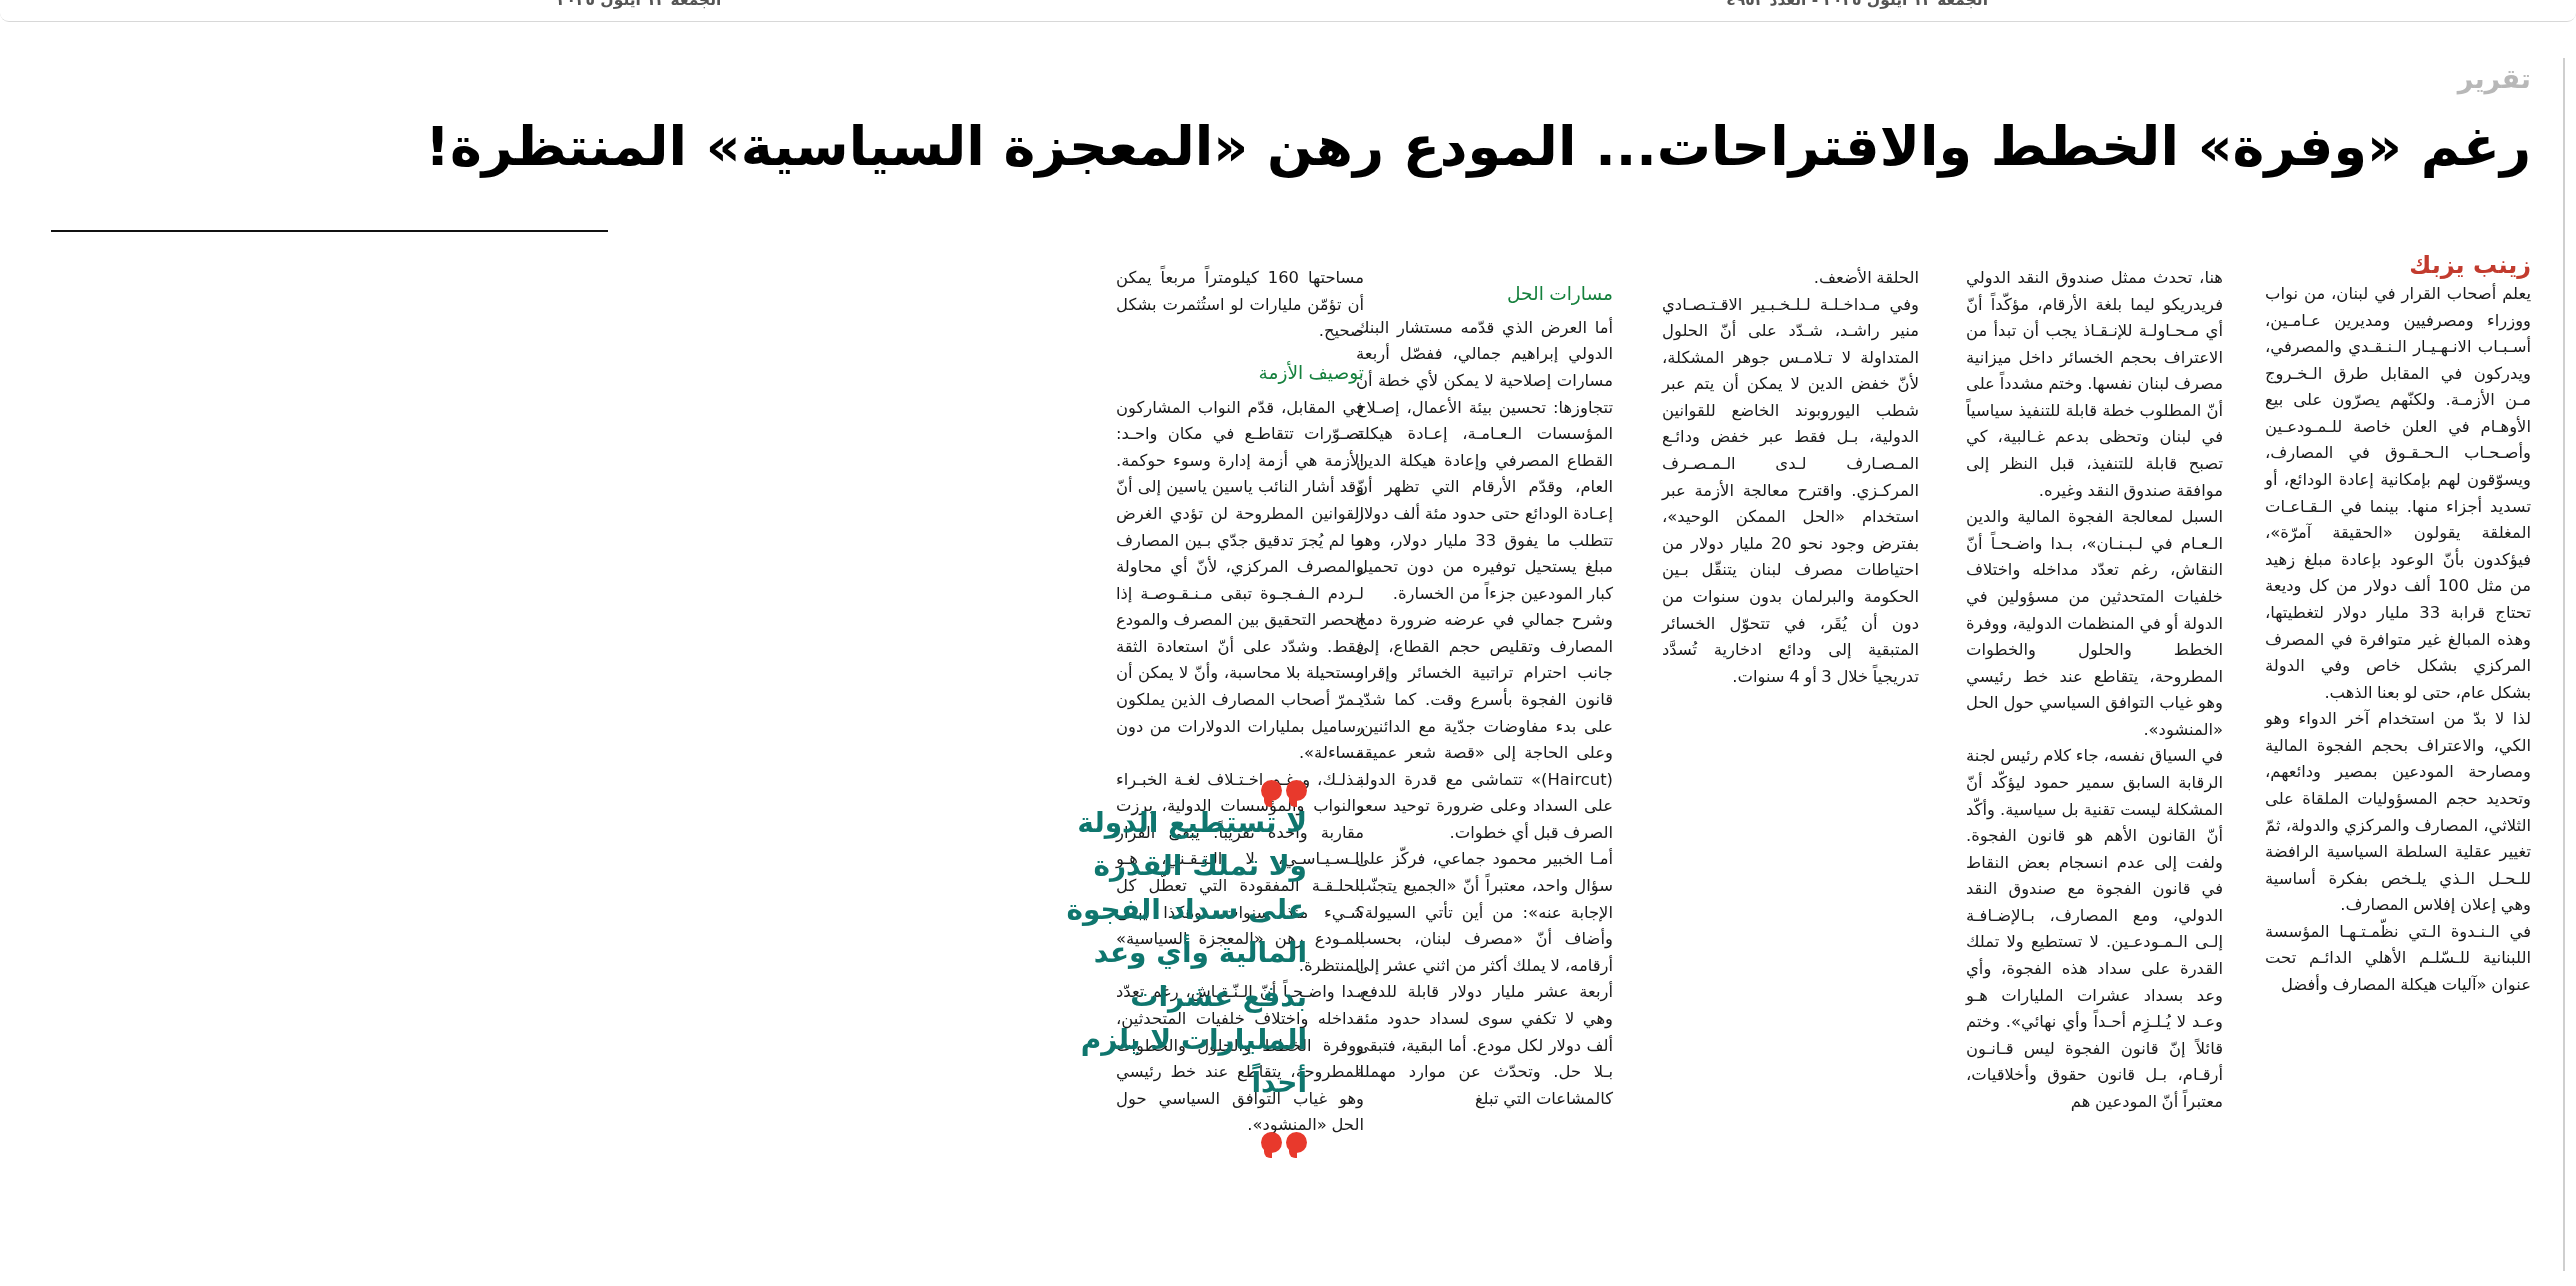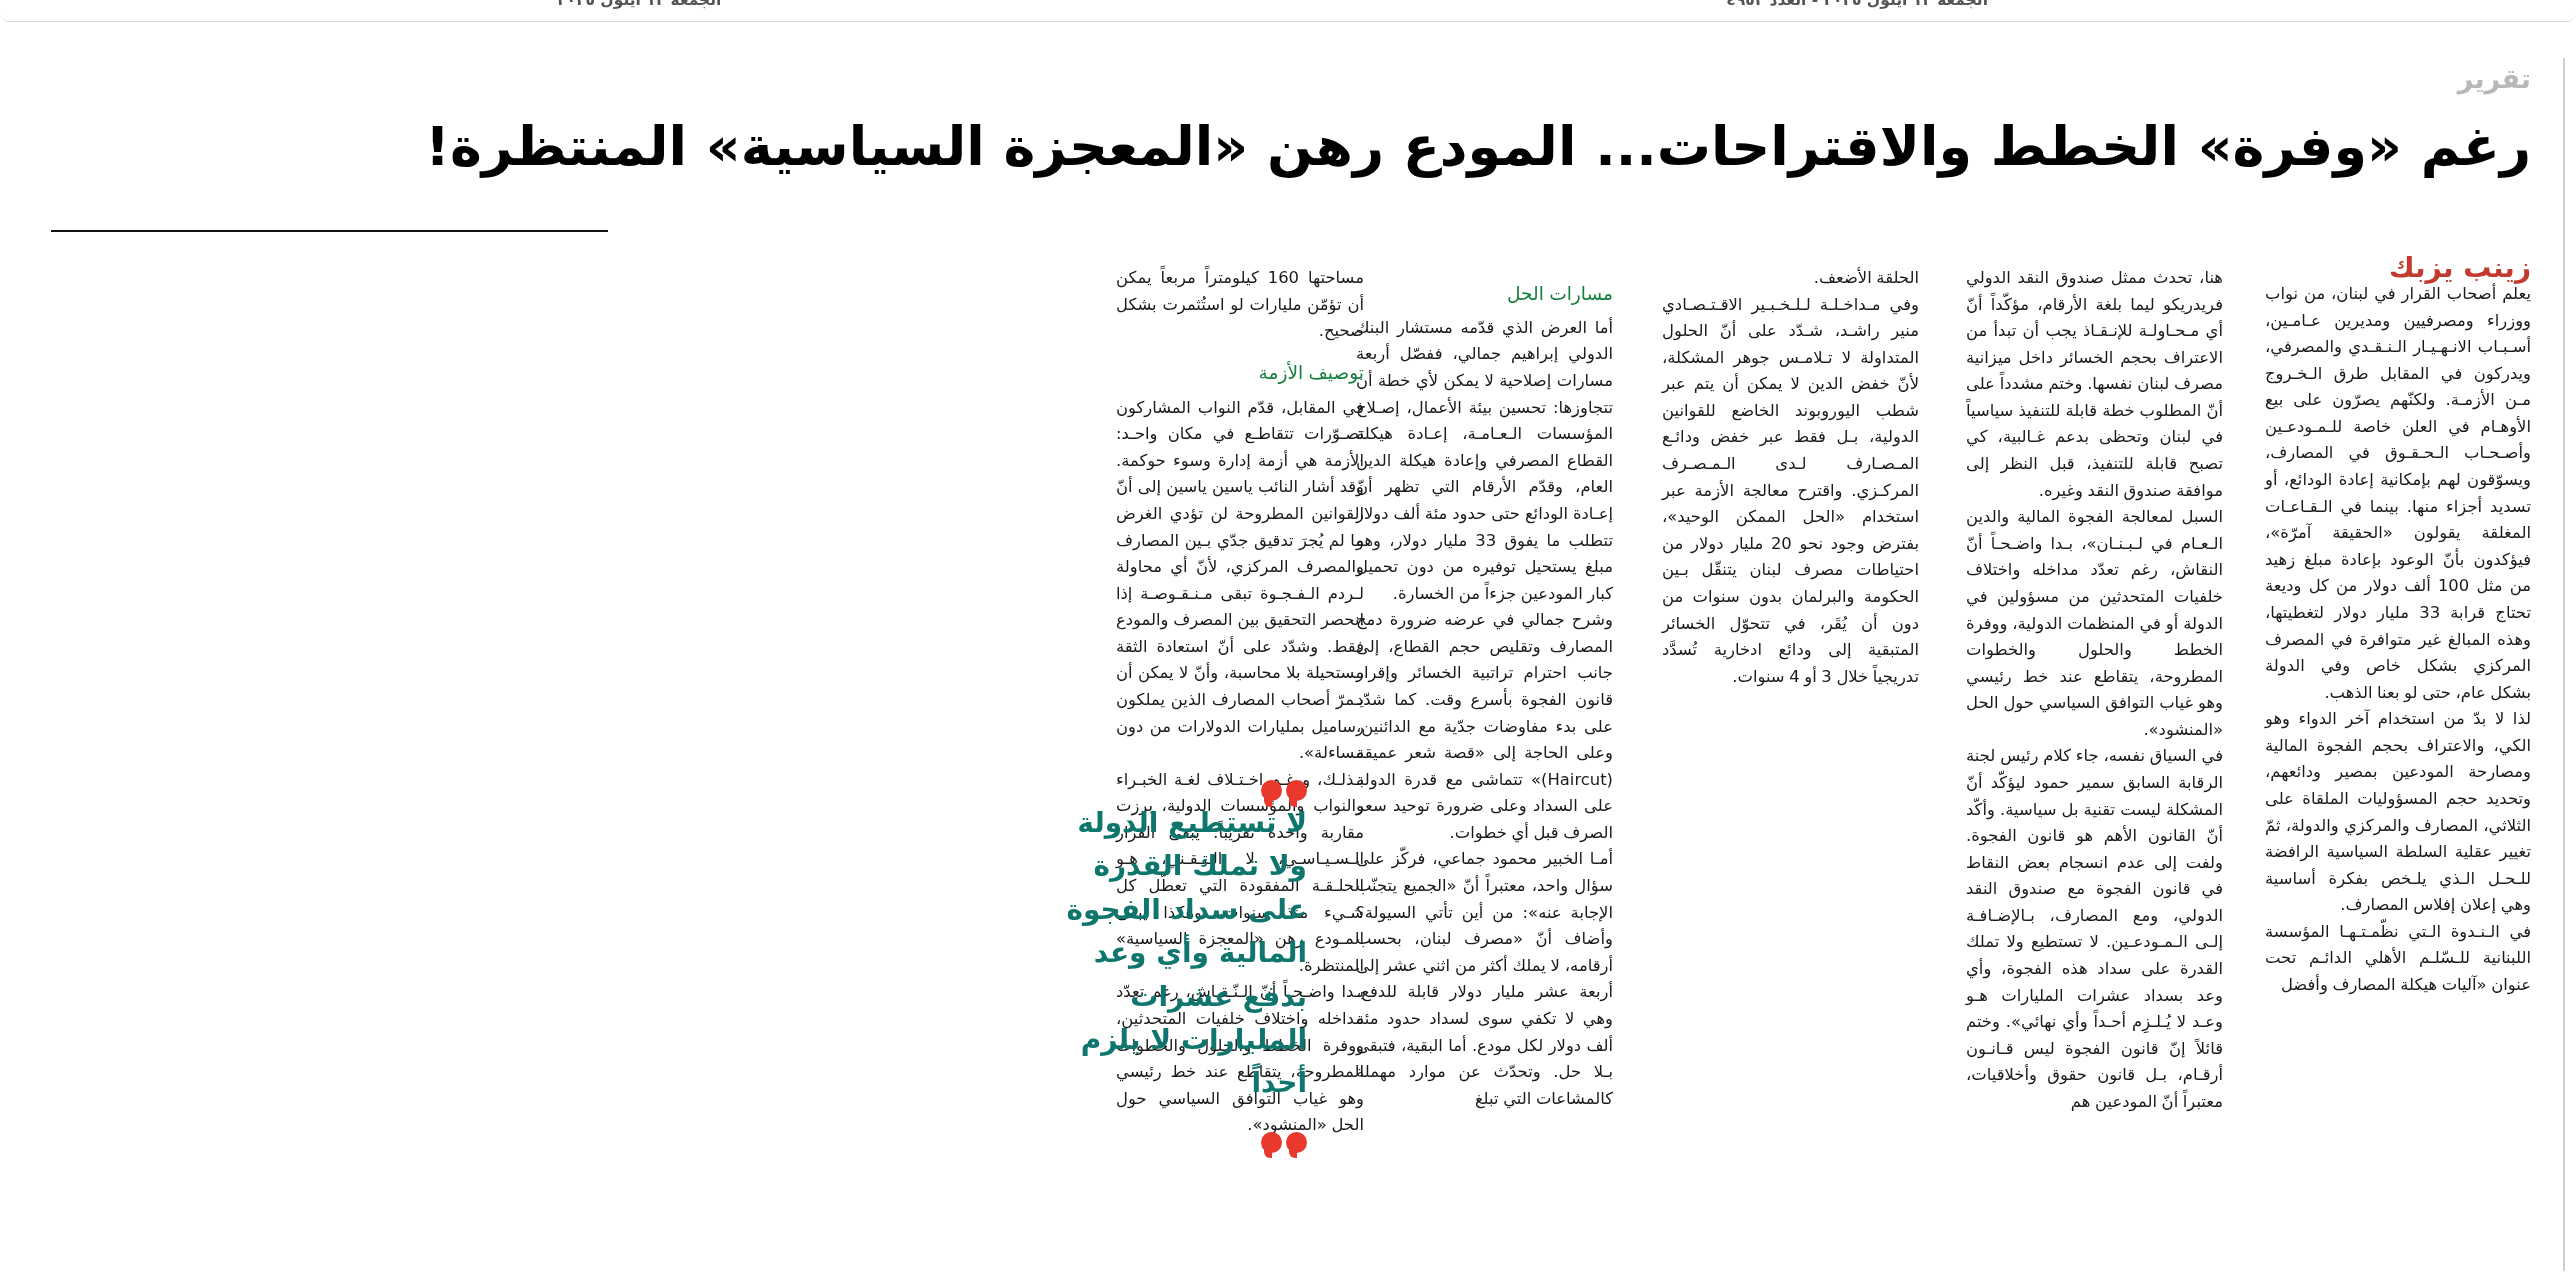--- a/index.html
+++ b/index.html
@@ -92,21 +92,21 @@
     width: 557px;
     height: 1.9px;
     background: #111;
   }
 
   
   .byline {
     position: absolute;
     top: 230px;
     right: 45px;
-    font-size: 28px;
+    font-size: 24px;
     font-weight: bold;
     color: #c23b2e;
     letter-spacing: 0.3px;
   }
 
   
   .col {
     position: absolute;
     top: 260px;
     font-size: 16.4px;

